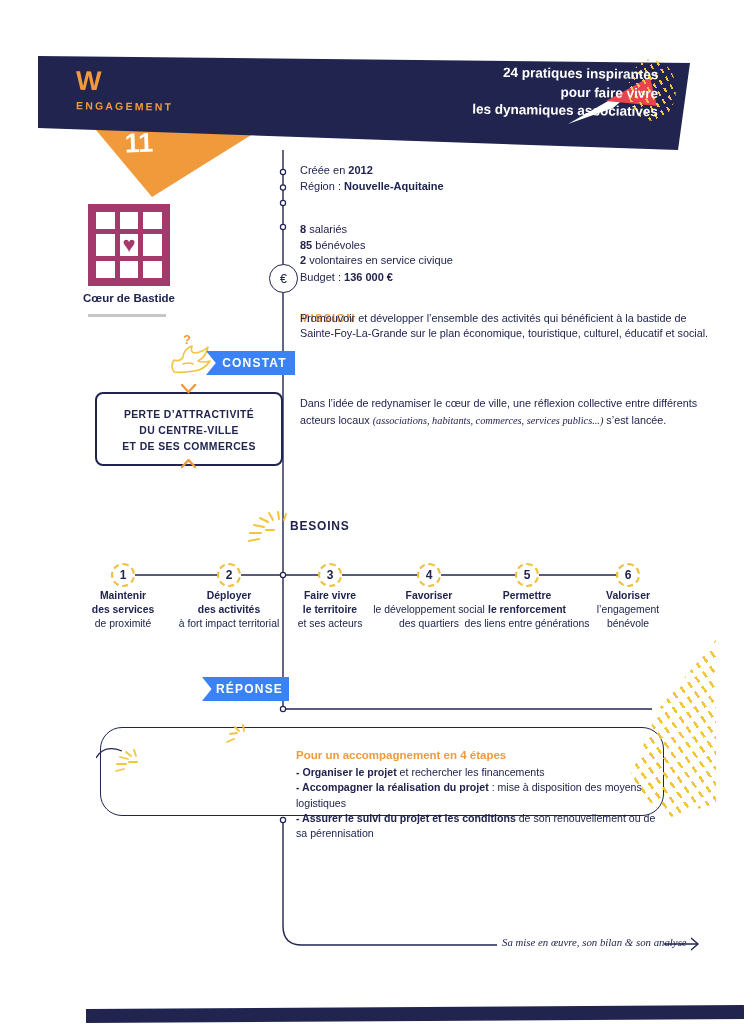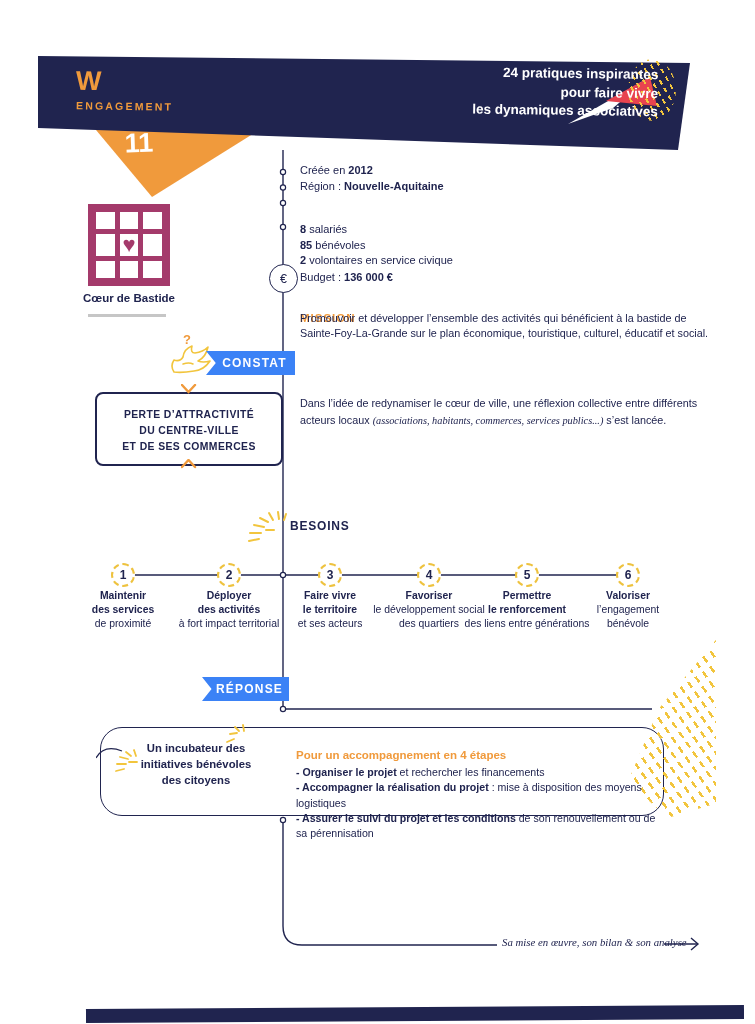--- a/index.html
+++ b/index.html
@@ -282,25 +282,20 @@
     </g>
   </svg>
   <svg class="abs burst-svg" style="left:224px;top:722px;" width="26" height="24">
     <g stroke="#f2c53d" stroke-width="1.8" stroke-linecap="round">
       <line x1="3" y1="20" x2="10" y2="17"></line>
       <line x1="6" y1="12" x2="13" y2="11"></line>
       <line x1="11" y1="5" x2="15" y2="9"></line>
       <line x1="19" y1="3" x2="20" y2="9"></line>
     </g>
   </svg>
-  <div class="abs incubator">
-    <div>Un incubateur des</div>
-    <div>initiatives bénévoles</div>
-    <div>des citoyens</div>
-  </div>
 
   <div class="abs steps">
     <div class="steps-title">Pour un accompagnement en 4 étapes</div>
     <div class="step"><b>- Organiser le projet</b><span> et rechercher les financements</span></div>
     <div class="step"><b>- Accompagner la réalisation du projet</b><span> : mise à disposition des moyens logistiques</span></div>
     <div class="step"><b>- Assurer le suivi du projet et les conditions</b><span> de son renouvellement ou de sa pérennisation</span></div>
   </div>
 
   <div class="abs footer-link">Sa mise en œuvre, son bilan &amp; son analyse</div>
   <div class="abs footer-band"></div>

